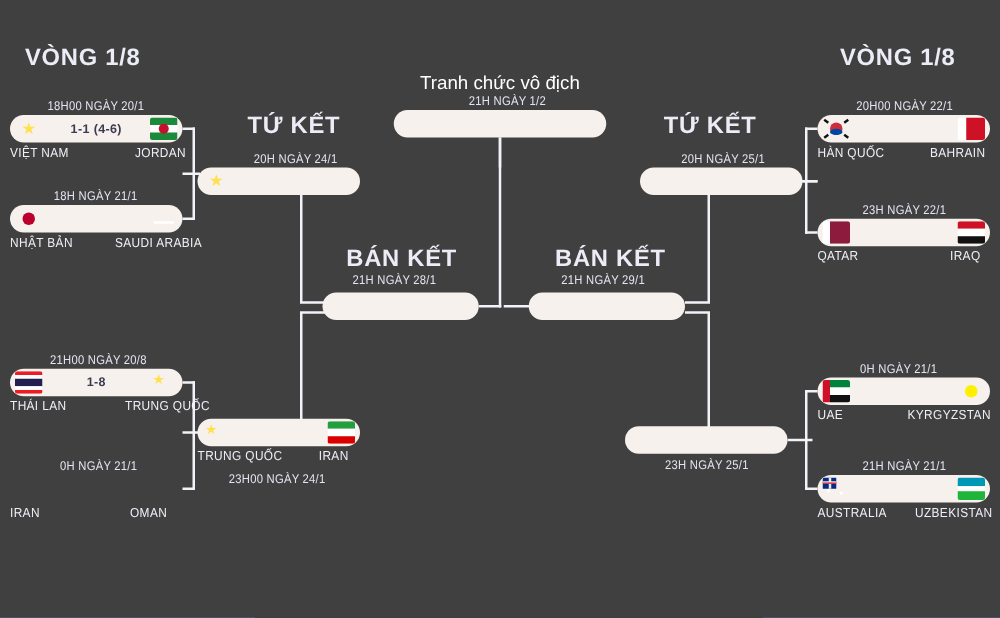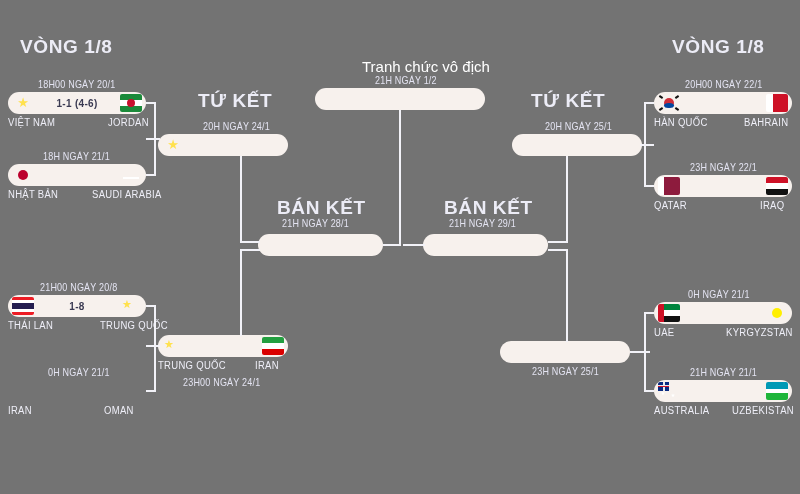--- a/index.html
+++ b/index.html
@@ -5,21 +5,21 @@
   * { box-sizing: border-box; margin: 0; padding: 0; }
   html, body {
     width: 800px; height: 494px;
     overflow: hidden;
     background: #575C9E;
     font-family: "Liberation Sans", sans-serif;
   }
   #stage {
     position: relative;
     width: 800px; height: 494px;
-    background: #737373;
+    background: #404040;
   }
 
   
   .round-title {
     position: absolute;
     color: #ECECF6;
     font-size: 19px;
     font-weight: 700;
     letter-spacing: .6px;
     white-space: nowrap;
@@ -34,21 +34,20 @@
     background: linear-gradient(90deg,#E8833A 0%,#EFA255 40%,#F3DCC9 78%,#FFFFFF 100%);
     -webkit-background-clip: text;
     background-clip: text;
     -webkit-text-fill-color: transparent;
   }
   .final-sub {
     position: absolute;
     color: #FFFFFF;
     font-size: 15px;
     white-space: nowrap;
-    margin-left: 26px;
   }
 
   
   .date {
     position: absolute;
     color: #E4E4F2;
     font-size: 9px;
     letter-spacing: .2px;
     white-space: nowrap;
     transform: scaleY(1.12);

